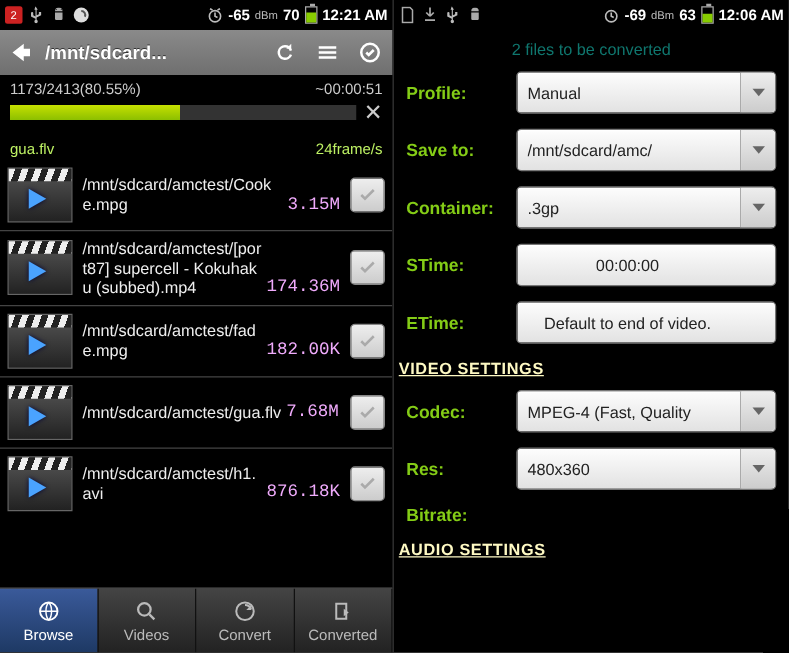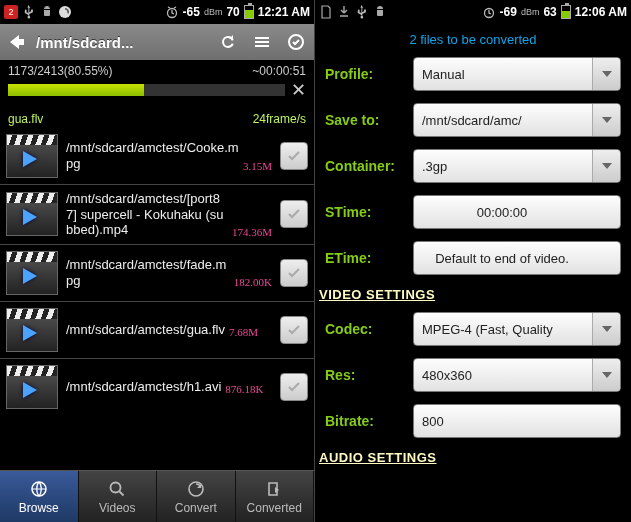--- a/index.html
+++ b/index.html
@@ -71,39 +71,39 @@
   .file-row { display:flex; align-items:center; padding:6px 6px; border-top:1px solid #444; gap:8px;}
   .file-row:first-child { border-top:none;}
   .thumb { width:52px; height:44px; background:linear-gradient(#555,#222); border:1px solid #666; position:relative; flex-shrink:0;}
   .thumb .clapper { position:absolute; top:0; left:0; right:0; height:10px;
     background: repeating-linear-gradient(110deg,#eee 0 5px,#222 5px 10px);}
   .thumb .play { position:absolute; top:16px; left:16px; width:0;height:0;
     border-left:14px solid #4aa3ff; border-top:8px solid transparent; border-bottom:8px solid transparent;
     filter: drop-shadow(0 0 2px #003);}
   .file-info { flex:1; display:flex; color:#eee; font-size:13px; gap:4px;}
   .file-path { line-height:1.2; word-break:break-all;}
-  .file-size { align-self:flex-end; color:#ec4899; font-family:Liberation Serif, serif; font-size:11px;}
+  .file-size { align-self:flex-end; color:#f0abfc; font-family:Liberation Mono, monospace; font-size:14px;}
   .file-check {
     width:28px;height:28px; border:1px solid #888; border-radius:4px;
     background:linear-gradient(#eee,#ccc); display:flex;align-items:center;justify-content:center;
     color:#999; flex-shrink:0;
   }
 
   
   .tabs {
     height:52px; background:linear-gradient(#444,#222);
     display:flex; border-top:1px solid #555;
   }
   .tab { flex:1; display:flex; flex-direction:column; align-items:center; justify-content:center;
     color:#bbb; font-size:12px; gap:2px; border-right:1px solid #111;}
   .tab.active { background:linear-gradient(#3a5a9a,#1e3964); color:#fff;}
   .tab .tab-ico { height:20px; display:flex;align-items:center;justify-content:center;}
 
   
-  .conv-header { text-align:center; color:#0ea5e9; font-size:13px; padding:8px 0 10px 0;}
+  .conv-header { text-align:center; color:#0f766e; font-size:13px; padding:8px 0 10px 0;}
   .settings { flex:1; overflow:hidden; padding:0 10px 4px 10px;}
   .setting-row { display:flex; align-items:center; margin-bottom:12px; gap:8px;}
   .setting-label { width:80px; color:#84cc16; font-size:14px; font-weight:bold;}
   .setting-control {
     flex:1; height:34px; background:linear-gradient(#fdfdfd,#e2e2e2);
     border:1px solid #777; border-radius:4px; display:flex; align-items:center;
     padding:0 8px; font-size:13px; color:#222; position:relative;
     box-shadow: inset 0 1px 0 #fff, 0 1px 1px rgba(0,0,0,.4);
   }
   .setting-control.centered { justify-content:center;}
@@ -409,20 +409,16 @@
       </div>
       <div class="setting-row">
         <div class="setting-label">Res:</div>
     <div class="setting-control">
       <span class="trunc">480x360</span>
       <span class="dd"></span>
     </div>
       </div>
       <div class="setting-row">
         <div class="setting-label">Bitrate:</div>
-    <div class="setting-control">
-      <span class="trunc">800</span>
-
-    </div>
       </div>
       <div class="section-hdr">AUDIO SETTINGS</div>
     </div>
 </div>
 
 </body></html>

